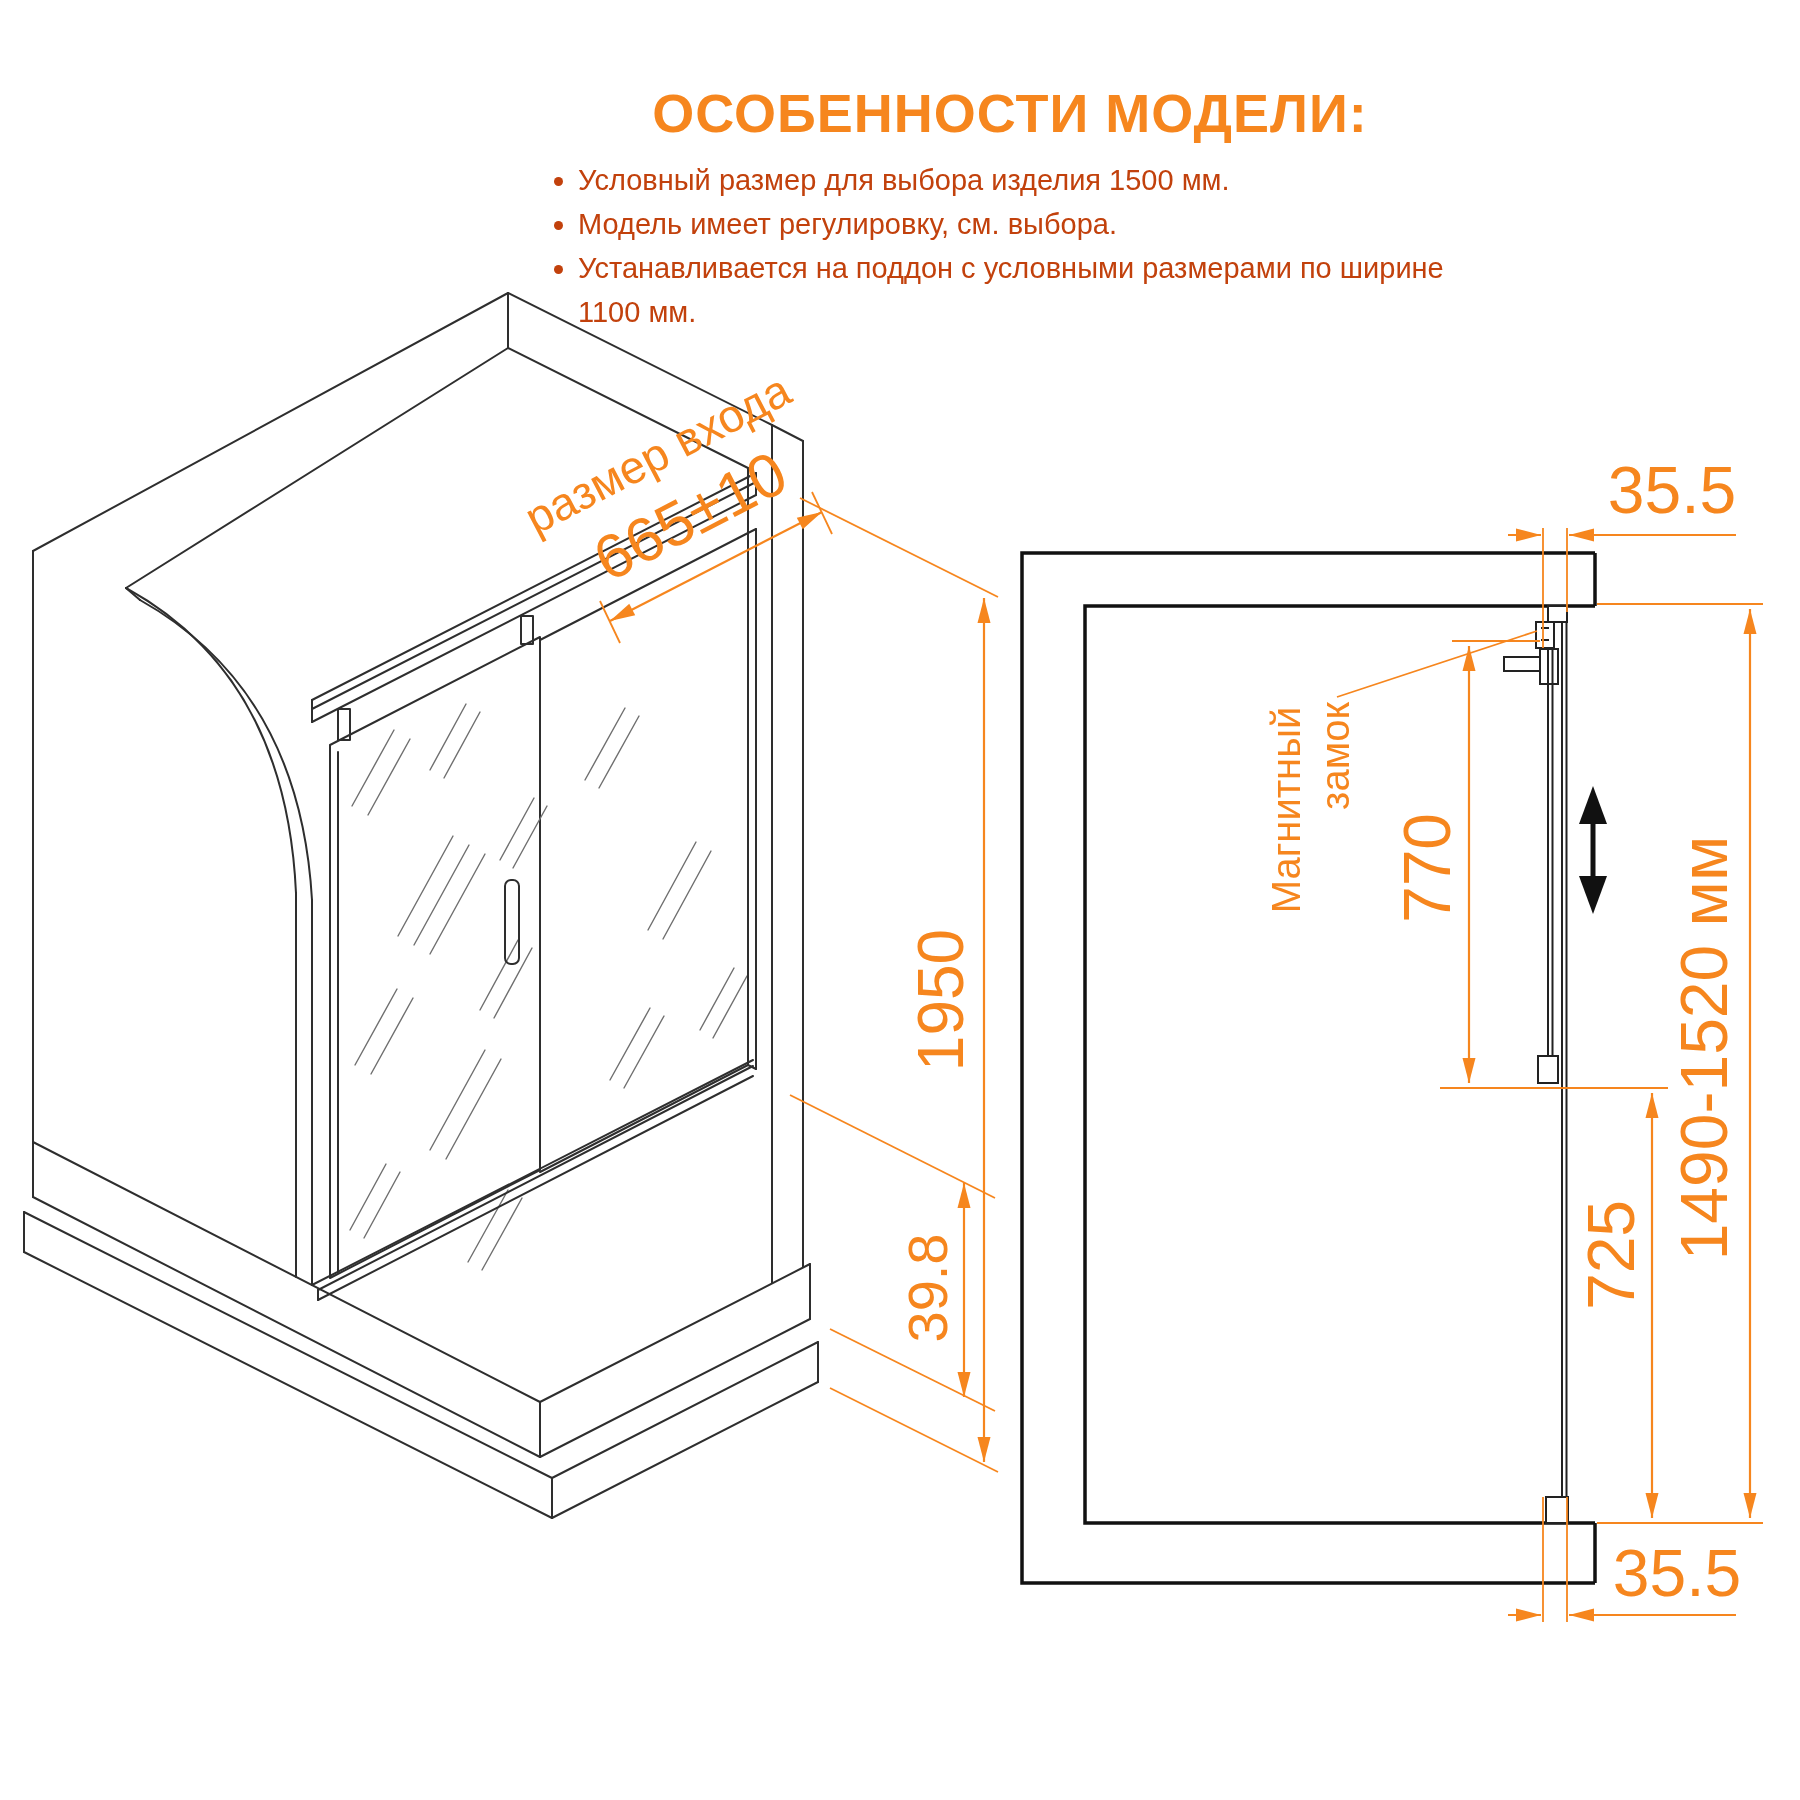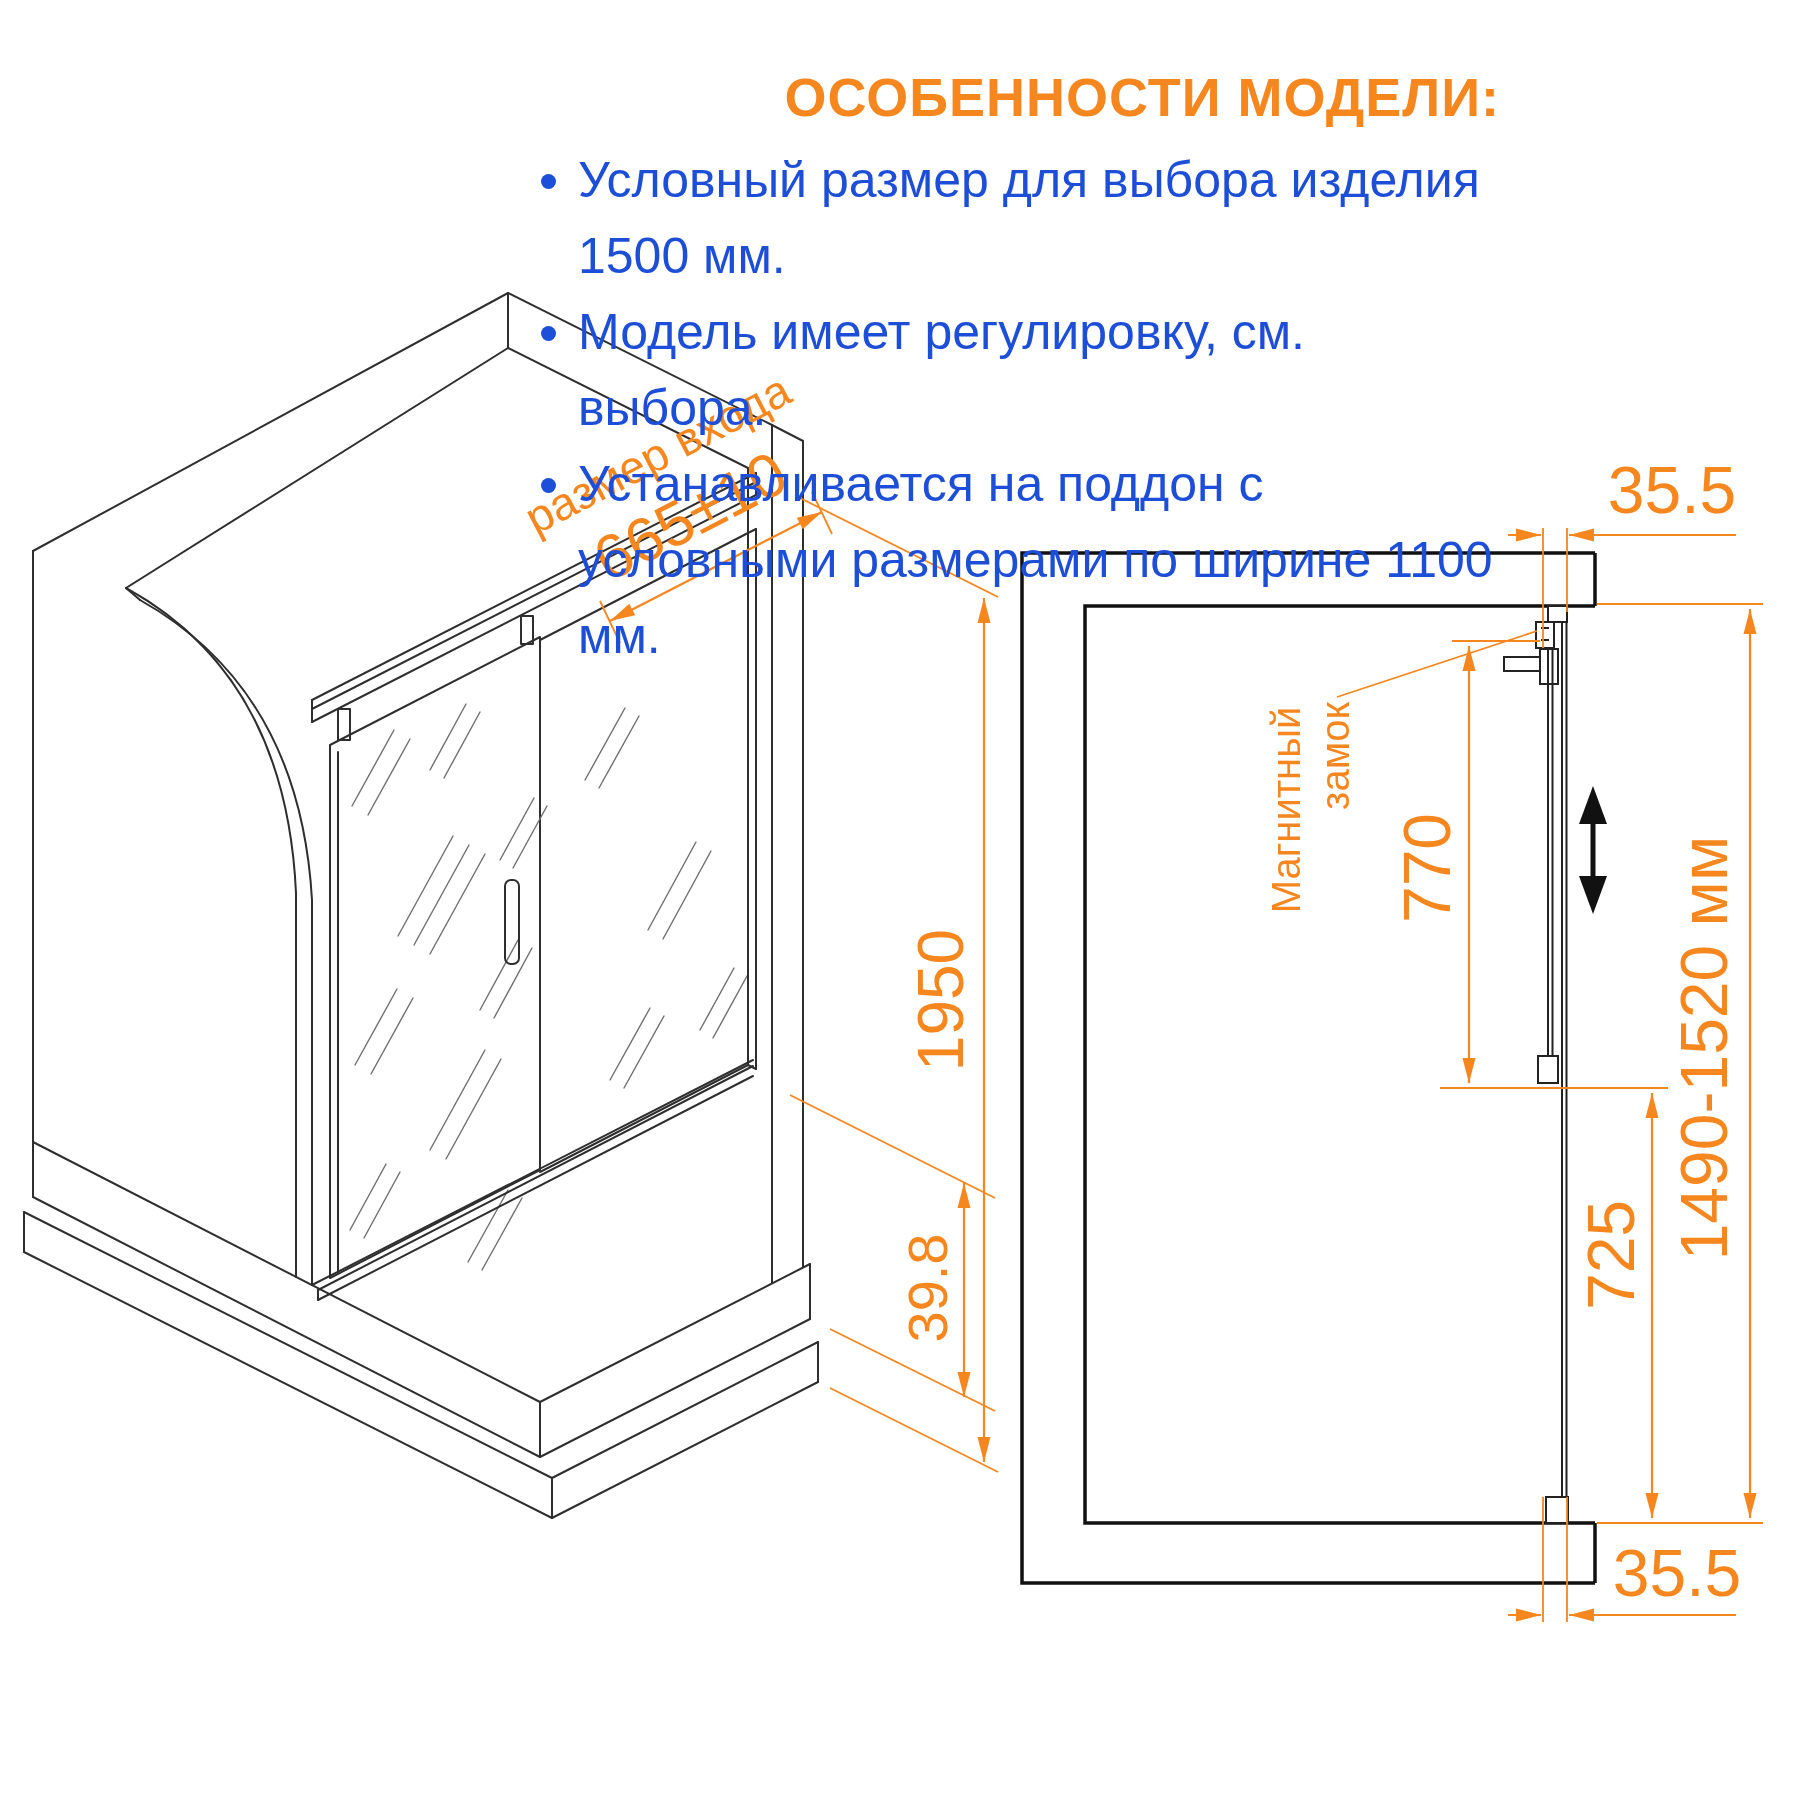--- a/index.html
+++ b/index.html
@@ -1,23 +1,23 @@
 <!DOCTYPE html>
 <html><head>
 <meta charset="utf-8">
 <style>
   html,body{margin:0;padding:0;background:#ffffff;}
   #stage{position:relative;width:1800px;height:1800px;background:#fff;overflow:hidden;
          font-family:"Liberation Sans", sans-serif;}
   #drawing{position:absolute;left:0;top:0;width:1800px;height:1800px;}
   .header{position:absolute;left:520px;top:66px;width:980px;}
-  .header h1{margin:0 0 14px 0;text-align:right;font-size:54px;font-weight:800;
+  .header h1{margin:16px 0 14px 0;text-align:center;font-size:54px;font-weight:800;
              letter-spacing:1px;color:#F6861E;}
   .header ul{margin:0;padding:0 0 0 58px;}
-  .header li{font-size:50px;line-height:1.52;color:#1d4ed8;font-weight:500;}
+  .header li{font-size:29px;line-height:1.52;color:#c2410c;font-weight:500;}
   .footer{position:absolute;left:520px;top:1648px;width:960px;text-align:center;
           font-size:42px;color:#222;font-weight:500;}
   svg text{font-family:"Liberation Sans", sans-serif;}
   .dim-txt{fill:#F6861E;}
   .iso-line{stroke:#2e2e2e;stroke-width:2;fill:none;stroke-linecap:round;stroke-linejoin:round;}
   .hatch{stroke:#6f6f6f;stroke-width:1.4;fill:none;stroke-linecap:round;}
   .plan-wall{stroke:#111;stroke-width:3.5;fill:none;stroke-linejoin:miter;}
   .plan-door{stroke:#222;stroke-width:2;fill:none;}
   .plan-door-fill{stroke:#222;stroke-width:2;fill:#fff;}
   .dim-line{stroke:#F6861E;stroke-width:2.2;fill:none;}

